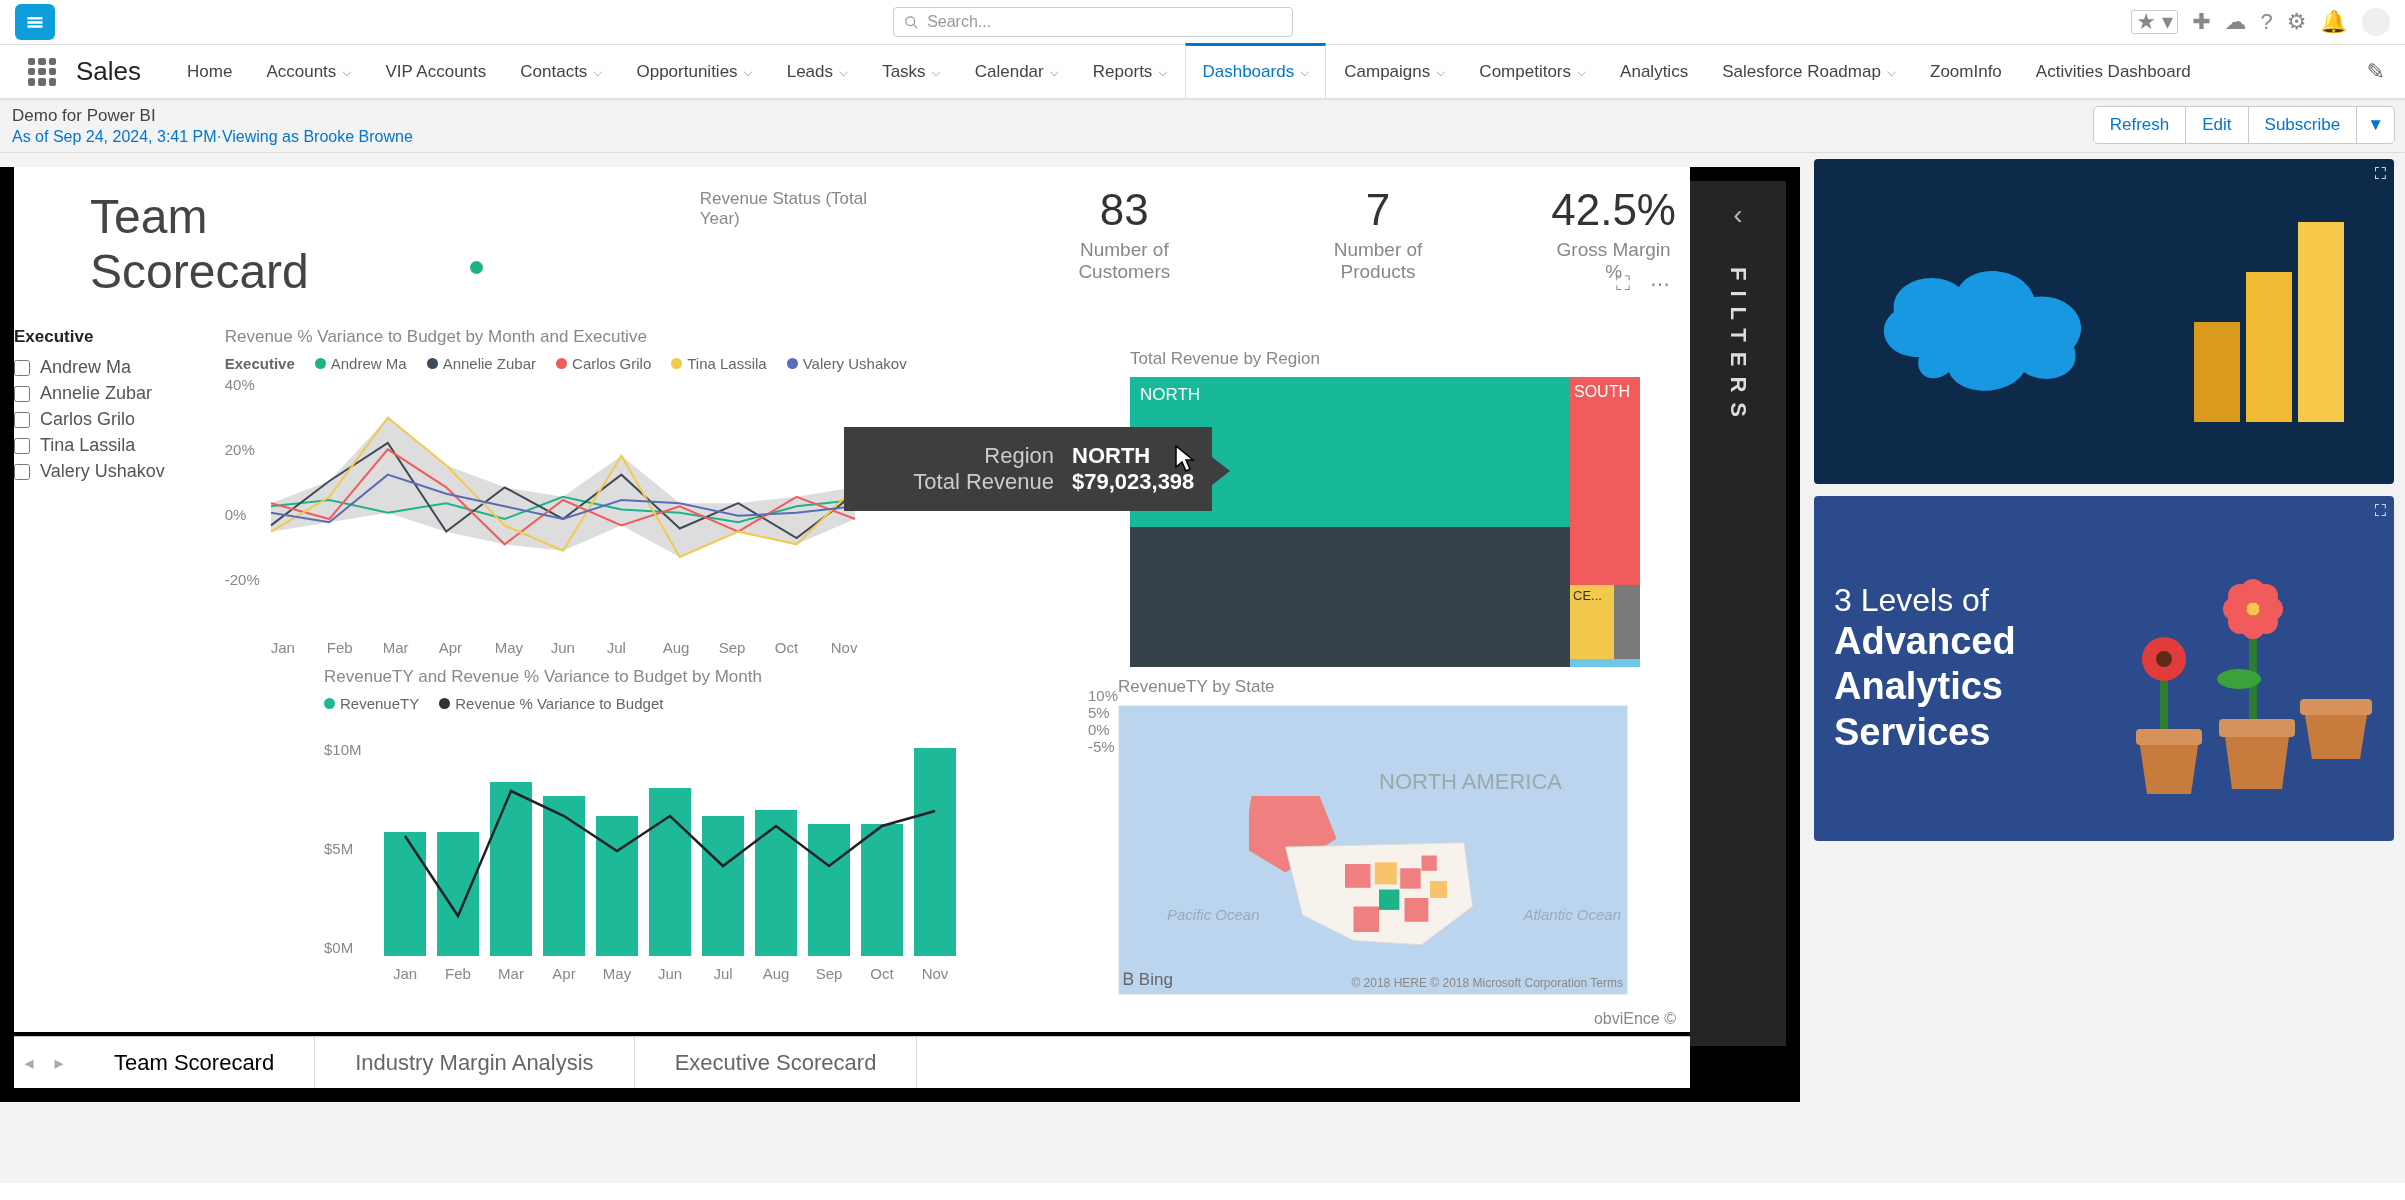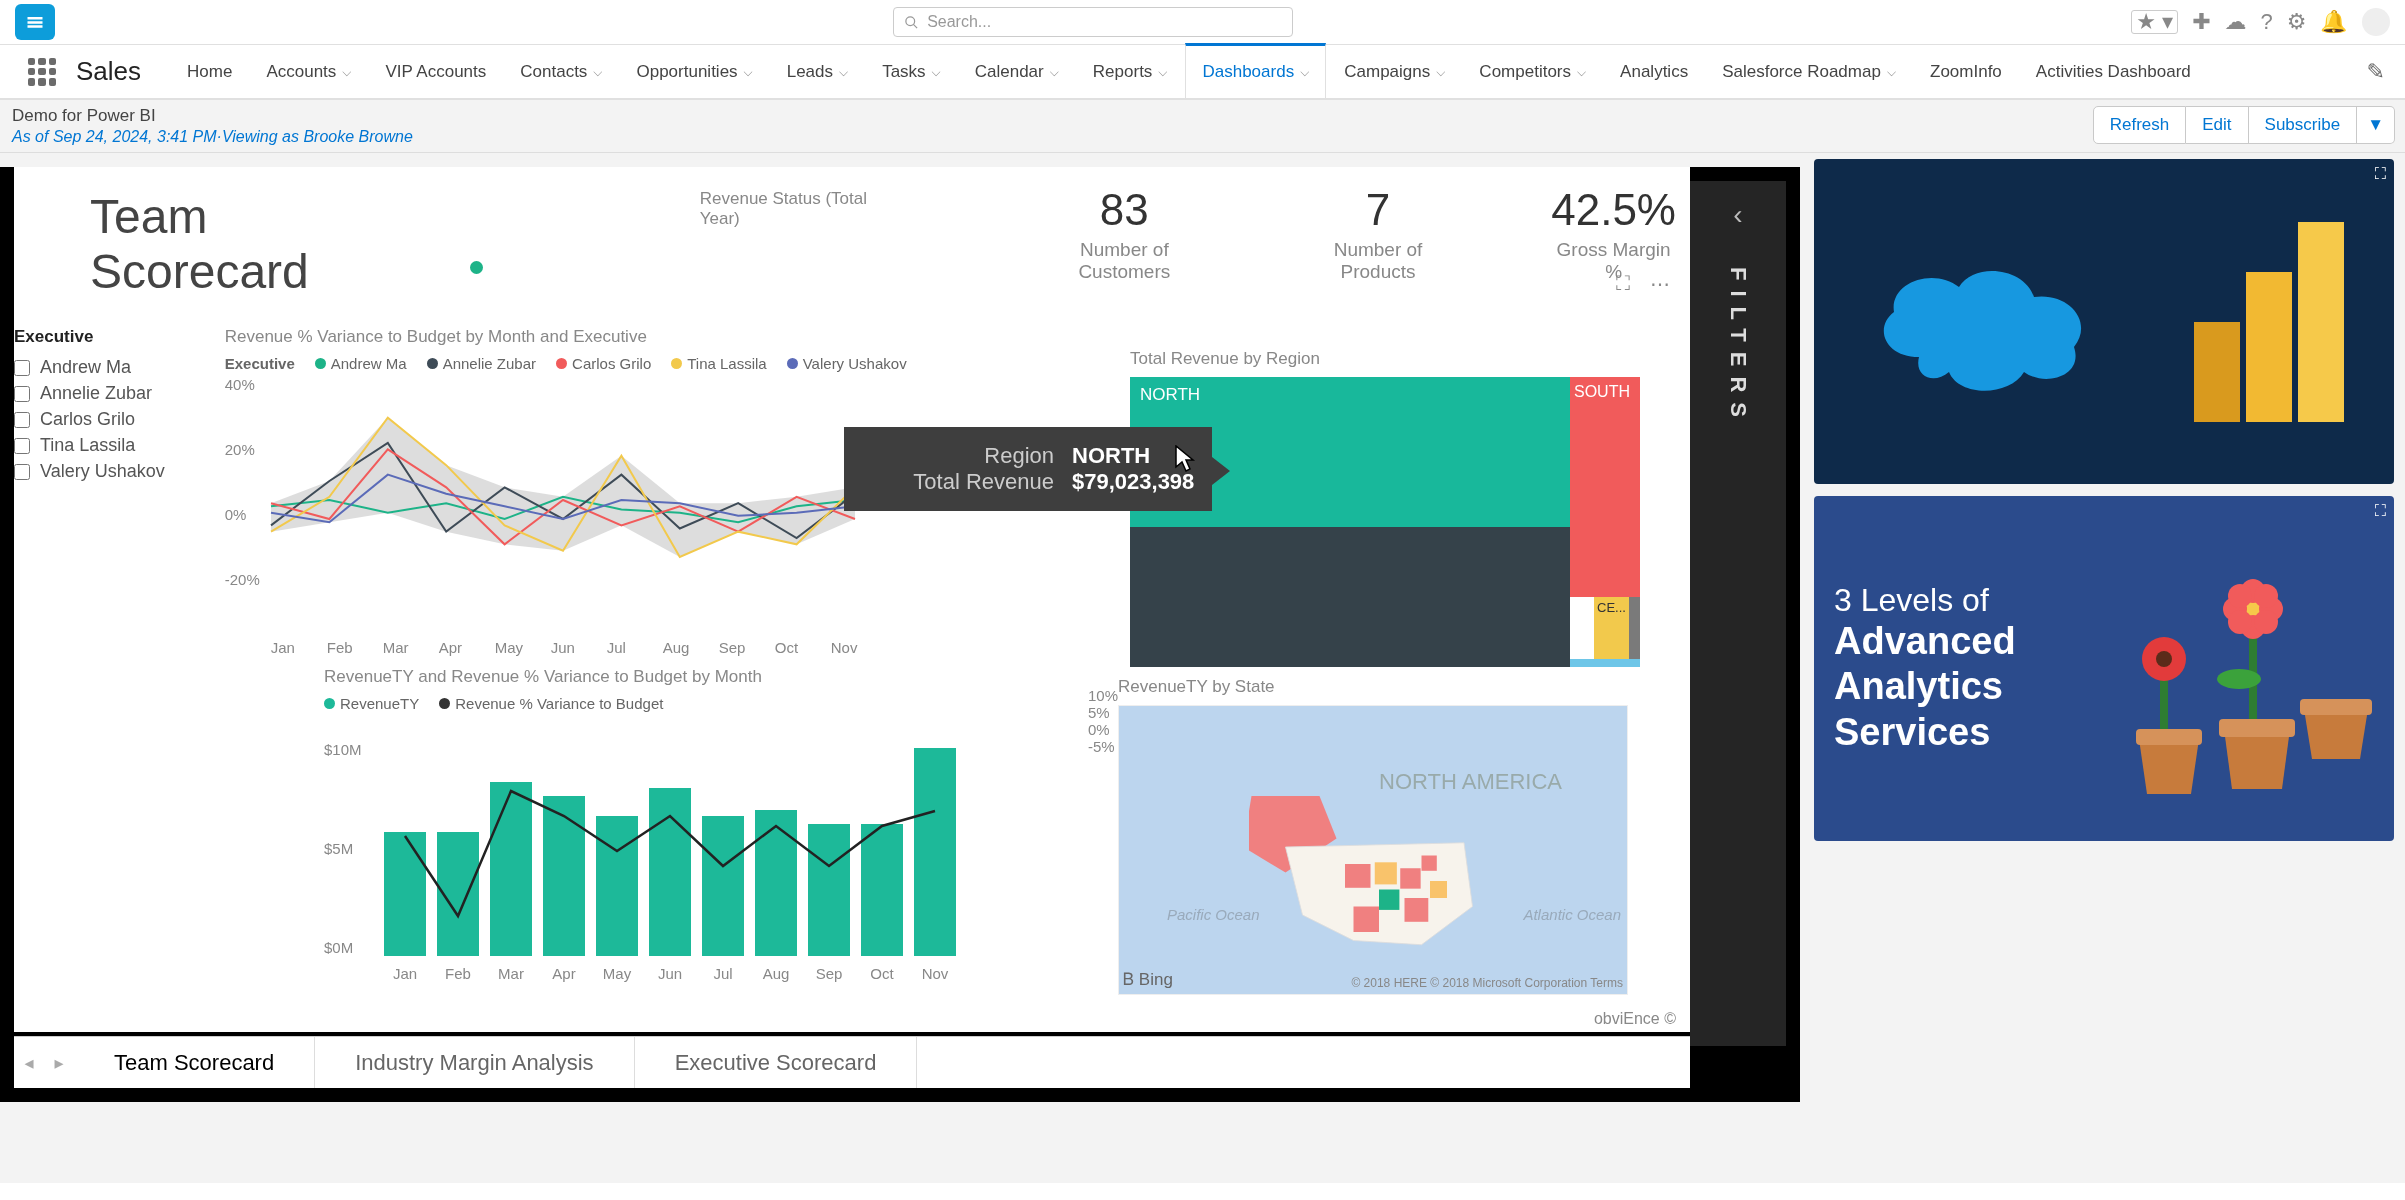--- a/index.html
+++ b/index.html
@@ -28,21 +28,21 @@
 .nav-pencil { position:absolute; right:20px; font-size:22px; color:#666; }
 
 
 .subhead { background:#f3f3f3; padding:6px 10px 6px 6px; display:flex; justify-content:space-between; align-items:flex-start; border-bottom:1px solid #ddd; }
 .sub-left { display:flex; gap:10px; }
 .dash-icon { width:44px; height:44px; background:#0176d3; border-radius:6px; display:flex; align-items:center; justify-content:center; }
 .dash-icon svg { fill:#fff; }
 .sub-titles .type { font-size:16px; color:#444; }
 .sub-titles .name { font-size:22px; font-weight:700; }
 .demo { font-size:17px; color:#444; margin-left:6px; }
-.asof { font-size:16px; color:#0176d3; margin-left:6px; margin-top:2px;font-style:italic; }
+.asof { font-size:16px; color:#0176d3; margin-left:6px; margin-top:2px; }
 .sub-actions { display:flex; }
 .sub-actions button { background:#fff; border:1px solid #c9c9c9; padding:8px 16px; color:#0176d3; font-size:17px; cursor:pointer; }
 .sub-actions button:first-child { border-radius:5px 0 0 5px; }
 .sub-actions button:not(:first-child) { border-left:none; }
 .sub-actions .drop { border-radius:0 5px 5px 0; padding:8px 10px; }
 .sub-row1 { display:flex; flex-direction:column; }
 
 
 .dash-body { background:#f3f3f3; padding:0; display:flex; gap:14px; height:1030px; }
 
@@ -93,21 +93,21 @@
 .cursor { position:absolute; left:1160px; top:278px; font-size:22px; z-index:6; }
 
 
 .treemap { position:absolute; right:50px; top:182px; width:510px; }
 .treemap-grid { width:510px; height:290px; display:flex; position:relative; }
 .tm-left { width:440px; display:flex; flex-direction:column; }
 .tm-north { flex:1; background:#18b89b; color:#fff; padding:8px 10px; font-size:17px; }
 .tm-dark { height:140px; background:#35424a; }
 .tm-right { width:70px; display:flex; flex-direction:column; }
 .tm-south { flex:1; background:#f15b5b; color:#fff; padding:6px 4px; font-size:16px; }
-.tm-bot { height:62px; display:flex;padding-left:24px; }
+.tm-bot { height:74px; display:flex; }
 .tm-ce { flex:1; background:#f2c94c; font-size:13px; padding:3px 3px; color:#333; }
 .tm-gr { width:26px; background:#7a7a7a; }
 .tm-strip { height:8px; background:#6ec6e8; }
 
 .map-box { position:absolute; right:30px; top:510px; width:542px; }
 .map-img { width:510px; height:290px; background:linear-gradient(#bcd5ee,#bcd5ee); position:relative; border:1px solid #eee; }
 .map-label-na { position:absolute; left:260px; top:64px; font-size:22px; color:#9aa; text-align:center; line-height:1.1; }
 .map-oc1 { position:absolute; left:48px; top:200px; font-size:15px; color:#9ab; font-style:italic; }
 .map-oc2 { position:absolute; right:6px; top:200px; font-size:15px; color:#9ab; font-style:italic; }
 .bing { position:absolute; left:4px; bottom:4px; font-size:17px; color:#666; }

